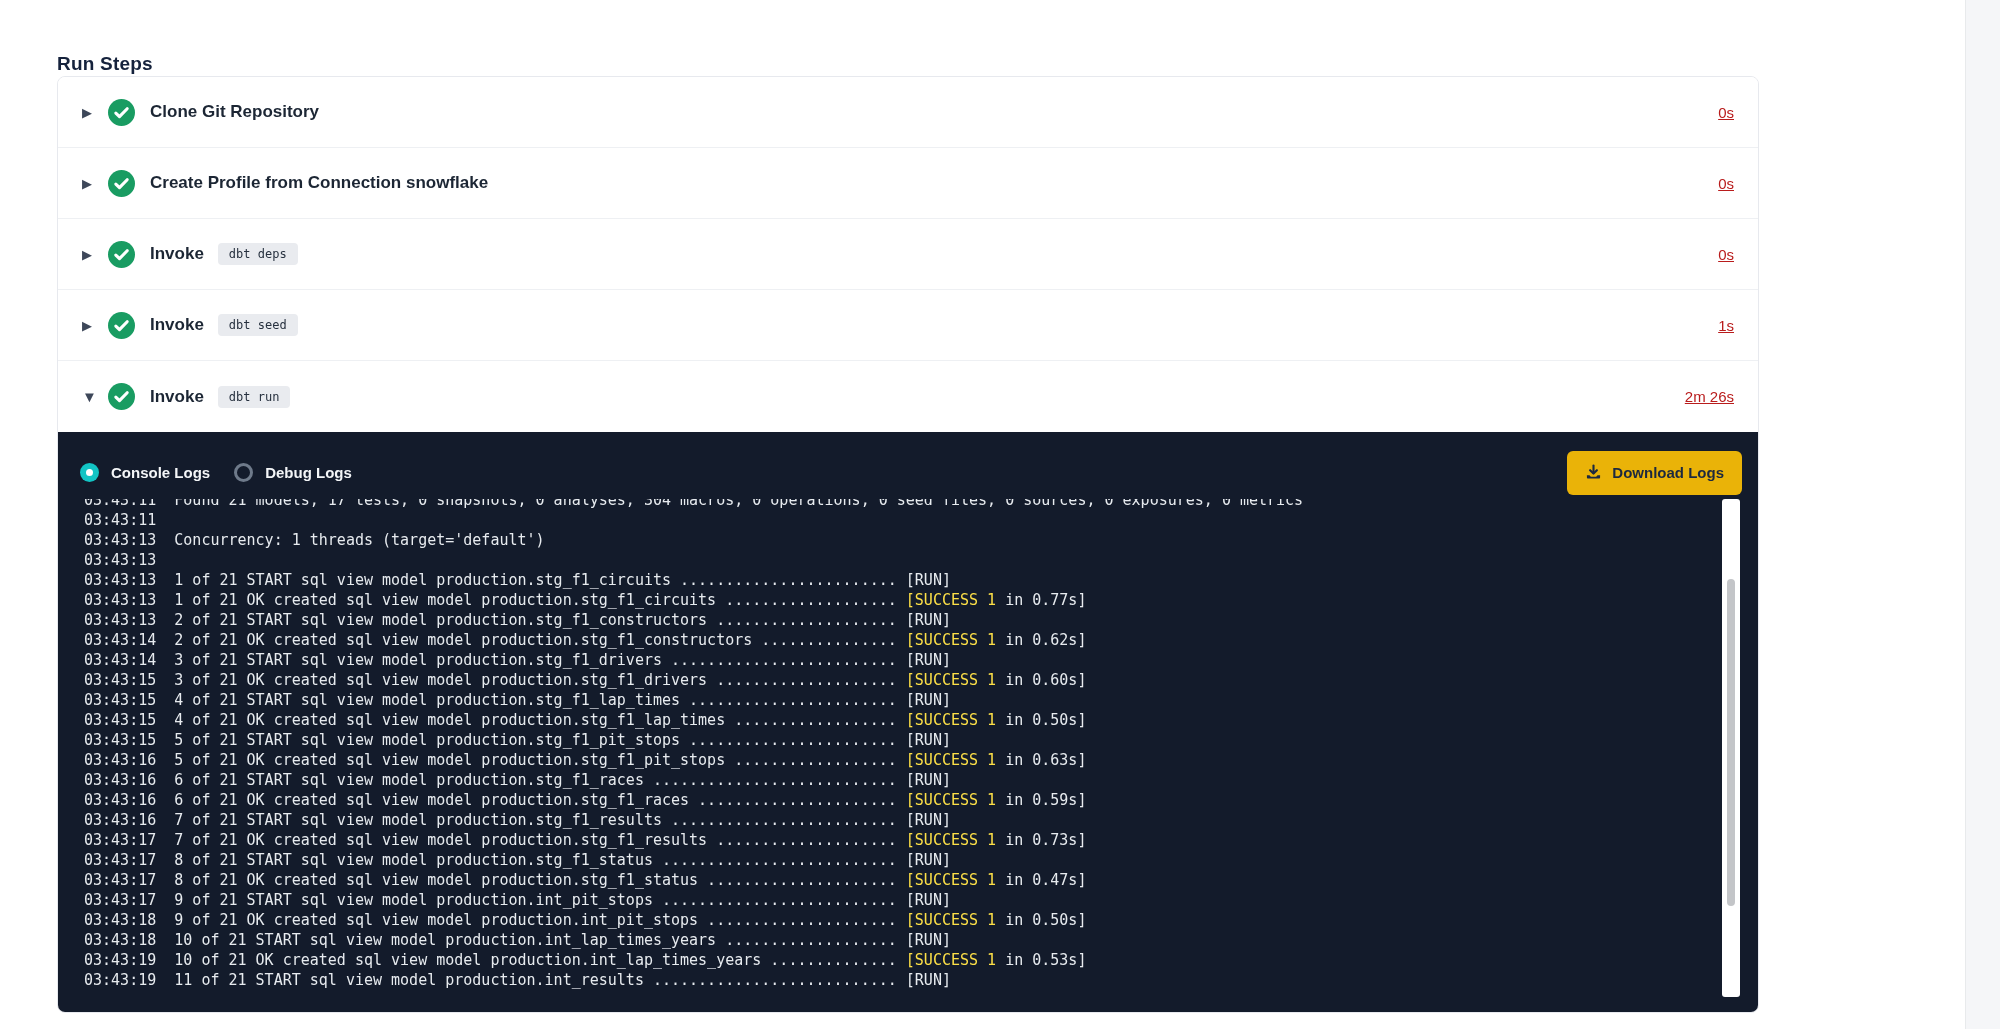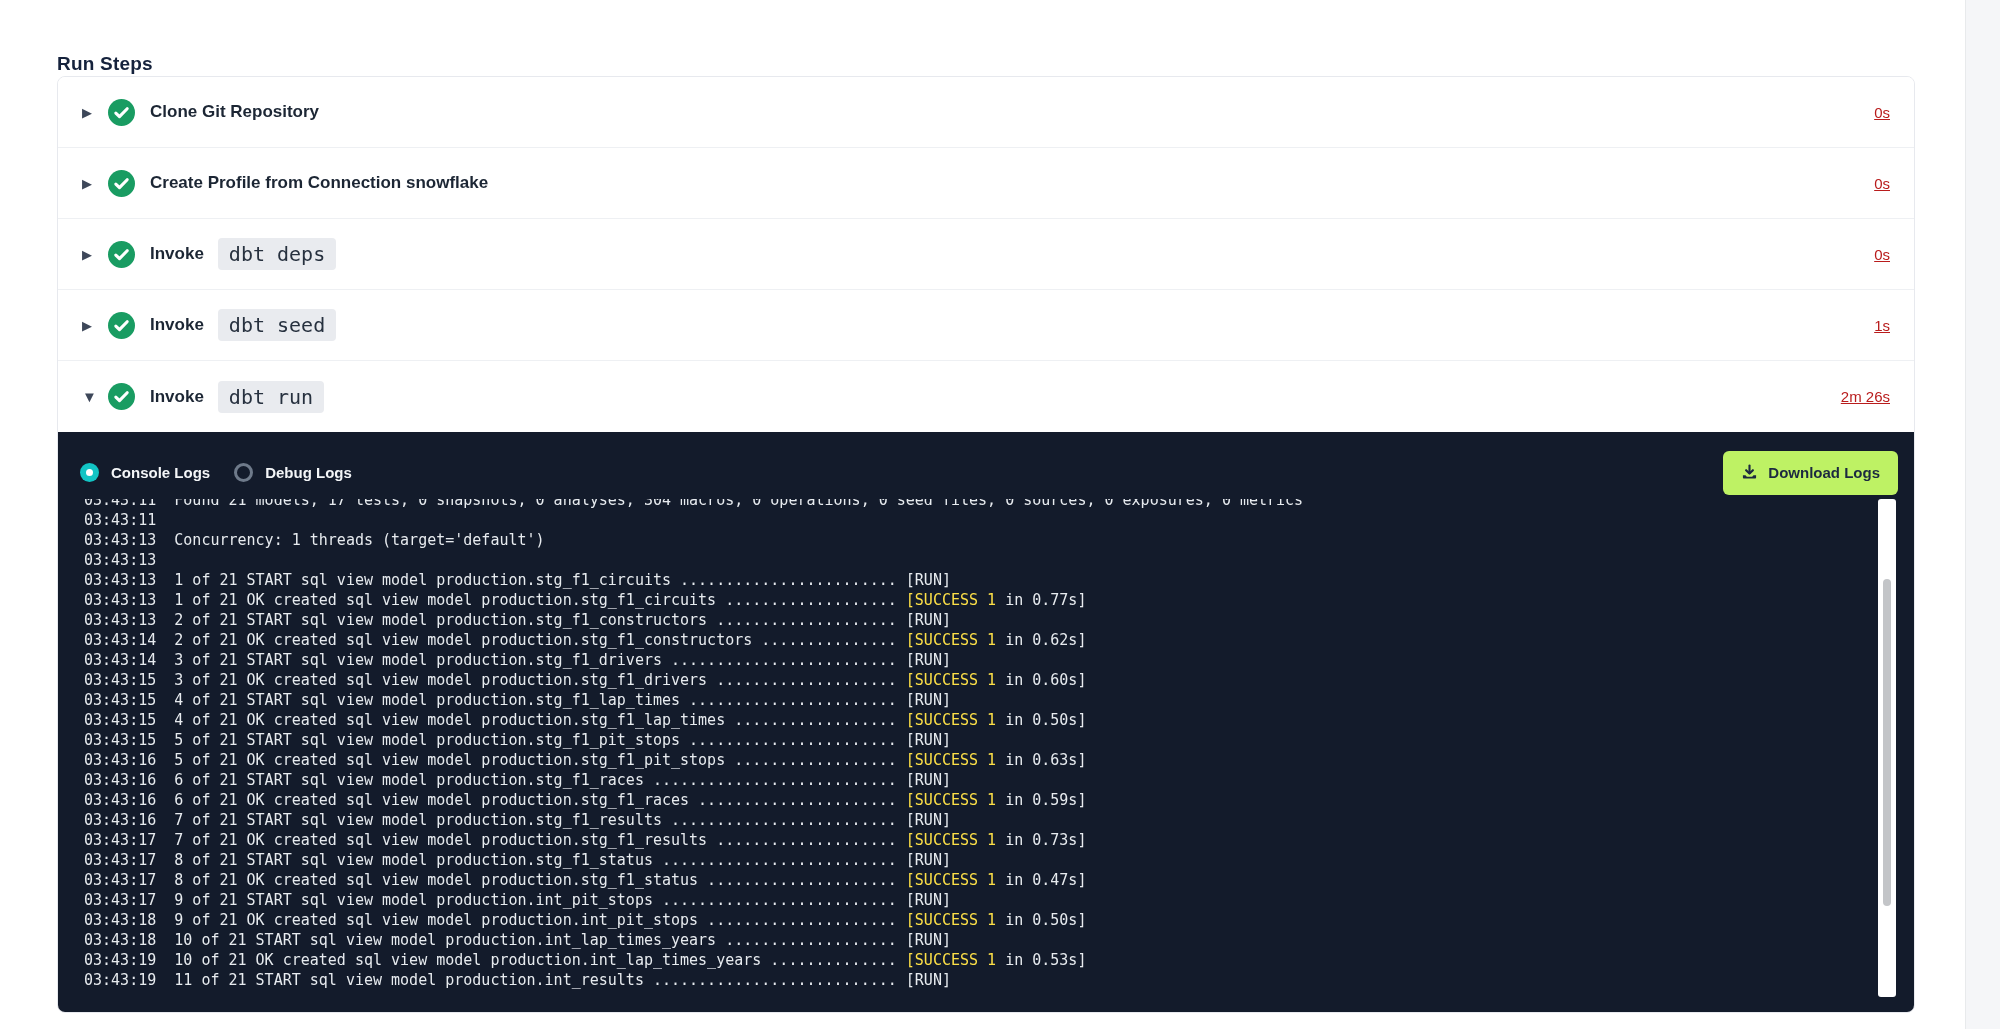--- a/index.html
+++ b/index.html
@@ -12,60 +12,60 @@
   }
   .right-strip {
     position:absolute; top:0; right:0; width:35px; height:1029px;
     background:#f5f6f8; border-left:1px solid #e8eaec;
   }
   .page-title {
     position:absolute; left:57px; top:12px;
     font-size:19px; font-weight:700; color:#15223c; letter-spacing:.2px;margin-top:41px;
   }
   .card {
-    position:absolute; left:57px; top:76px; width:1858px; height:937px;
+    position:absolute; left:57px; top:76px; width:1702px; height:937px;
     background:#ffffff; border:1px solid #e7e9ee; border-radius:8px;
     overflow:hidden;
   }
   .step-row {
     height:71px; display:flex; align-items:center;
     padding:0 24px; border-bottom:1px solid #eef0f3;
     background:#ffffff; cursor:pointer;
   }
   .step-row:last-of-type { border-bottom:none; }
   .caret { width:26px; color:#3d4759; font-size:13px; flex:0 0 auto; }
   .caret.collapsed::before { content:"▶"; }
   .caret.expanded::before  { content:"▼"; font-size:15px; }
   .check { width:27px; height:27px; margin-right:15px; flex:0 0 auto; }
   .step-label { font-size:17px; font-weight:700; color:#1c2634; }
   .step-cmd {
     margin-left:14px; background:#e9ebef; border-radius:4px;
     padding:4px 11px; font-family:"DejaVu Sans Mono", monospace;
-    font-size:20px; color:#27313f;
+    font-size:12px; color:#27313f;
   }
   .duration { margin-left:auto; color:#b91c1c; font-size:15px;text-decoration:underline; }
 
   .log-panel {
     position:relative; height:582px; background:#131b2b; overflow:hidden;
   }
   .log-toolbar {
     display:flex; align-items:center;
     height:67px; padding:14px 16px 0 22px;
   }
   .radio-option { display:flex; align-items:center; margin-right:24px; cursor:pointer; }
   .radio { width:19px; height:19px; border-radius:50%; flex:0 0 auto;
            display:flex; align-items:center; justify-content:center; }
   .radio.selected { background:#12c4c4; }
   .radio.selected .radio-dot { width:7px; height:7px; border-radius:50%; background:#ffffff; }
   .radio.unselected { border:3px solid #6e7a8a; background:transparent; }
   .radio-label { color:#f4f6f8; font-weight:700; font-size:15px; margin-left:12px;text-align:center; }
 
   .download-btn {
     margin-left:auto; height:44px; padding:0 18px;
-    background:#bef264; border:none; border-radius:6px;
+    background:#eab308; border:none; border-radius:6px;
     display:flex; align-items:center; gap:10px;
     color:#1c2940; font-weight:700; font-size:15px;
     font-family:"Liberation Sans", sans-serif; cursor:pointer;
   }
   .download-btn svg { display:block; }
 
   .log-body {
     position:absolute; top:67px; left:0; right:0; bottom:0;
     overflow:hidden; padding-left:26px;
   }

